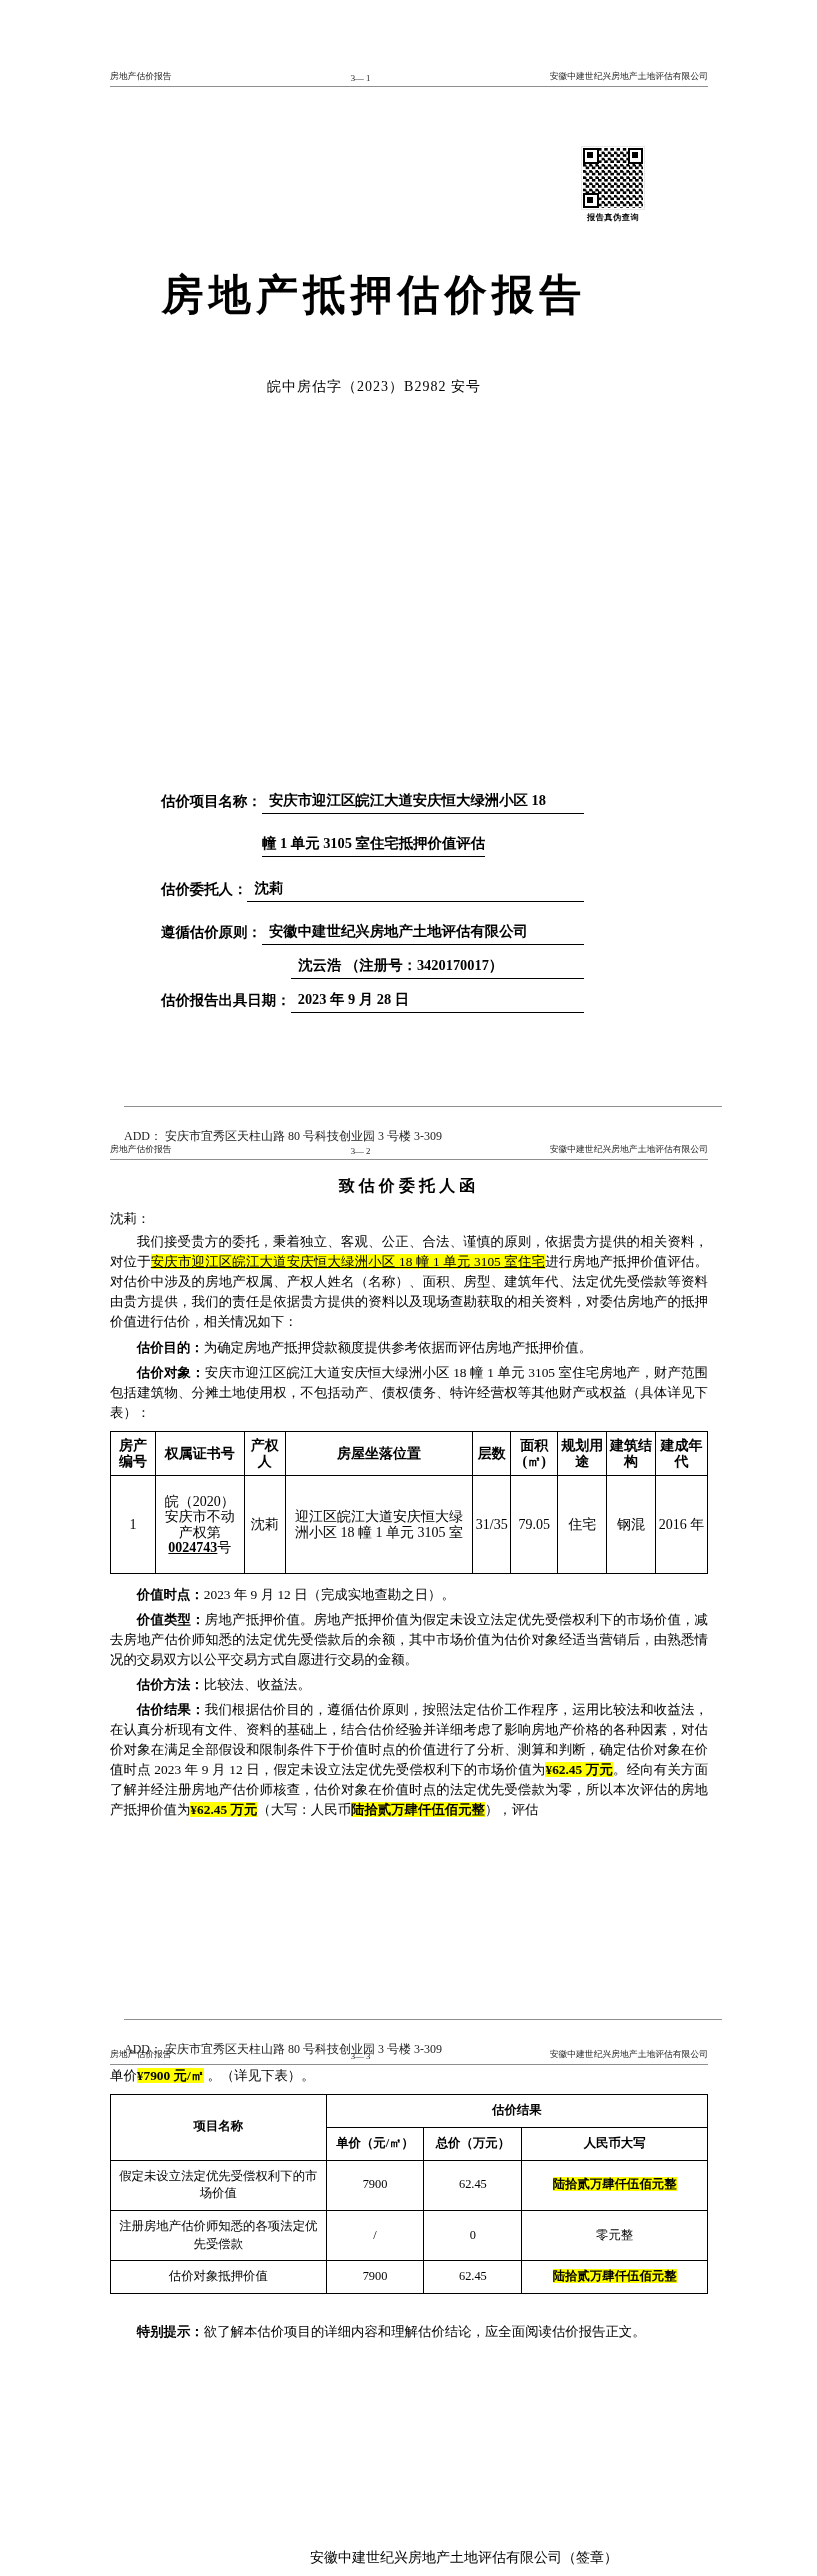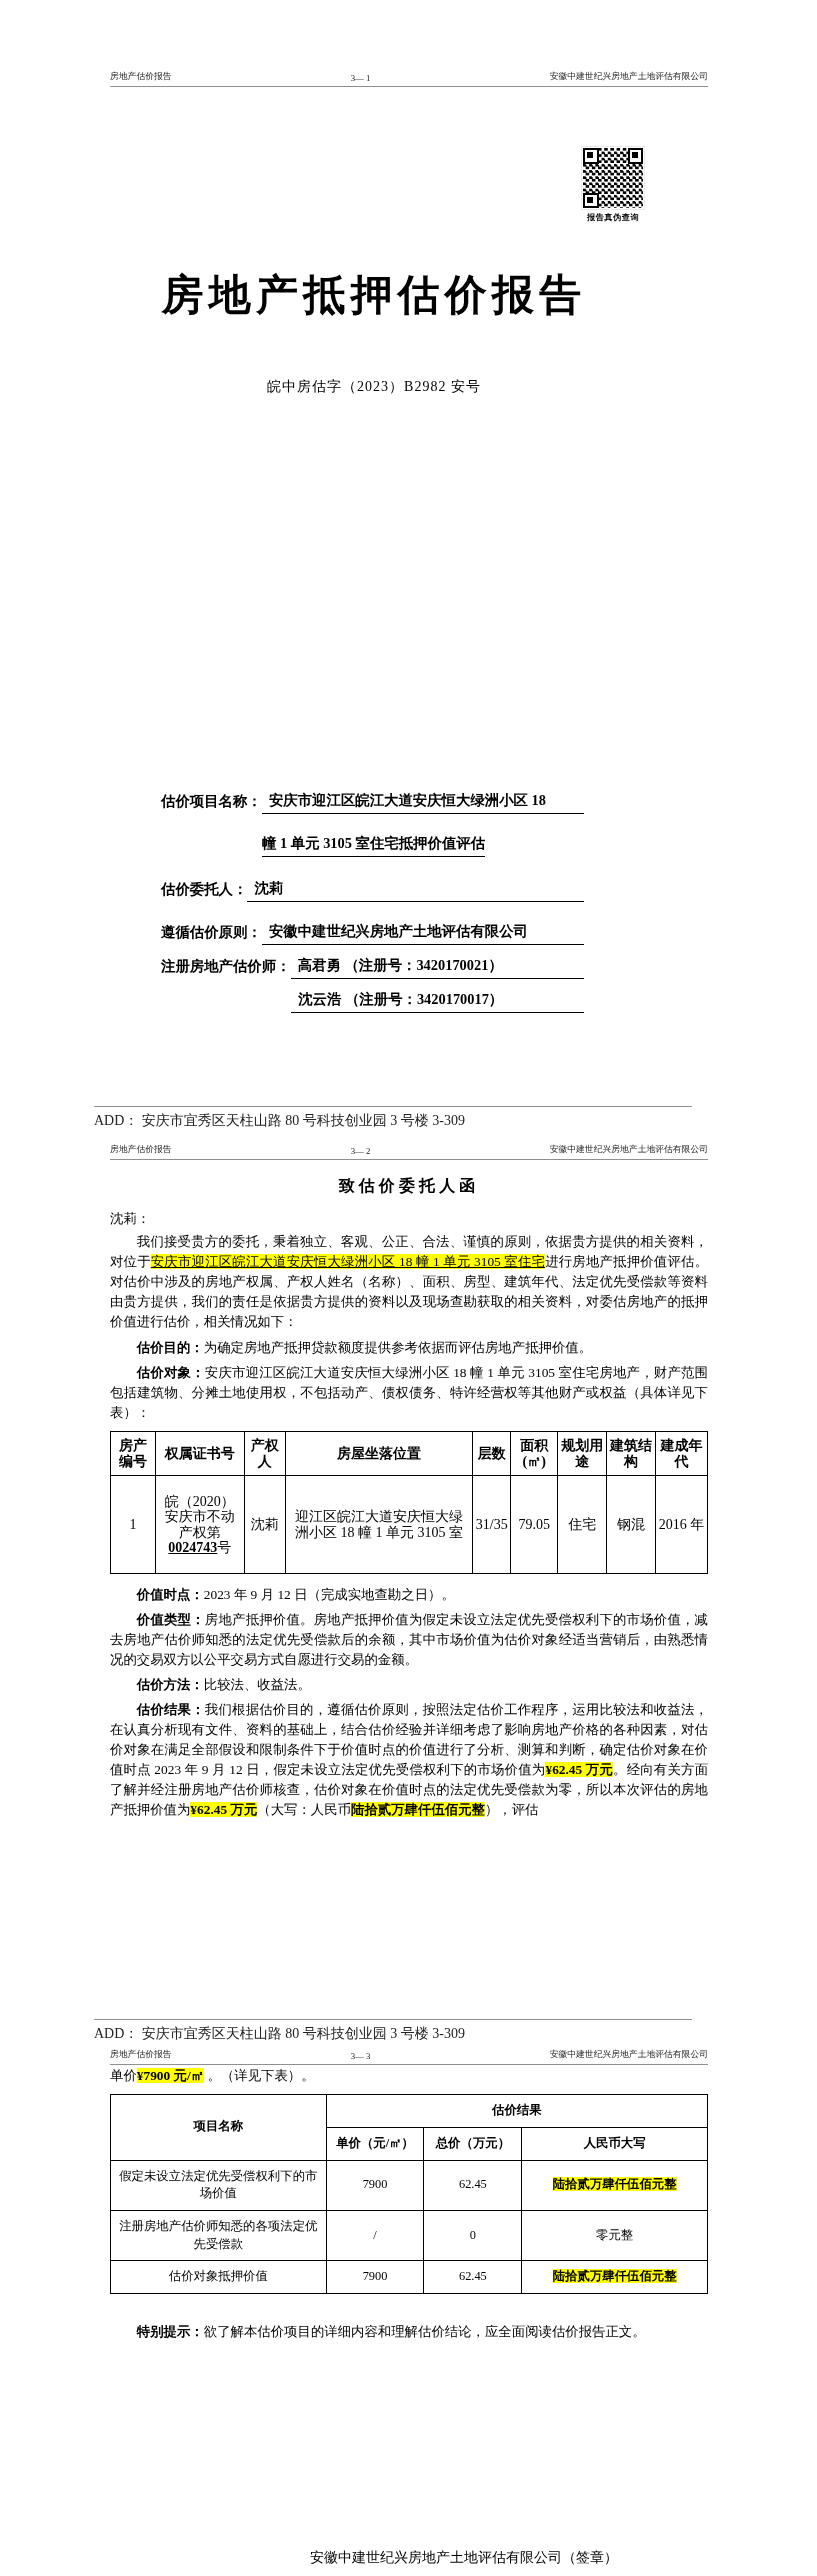--- a/index.html
+++ b/index.html
@@ -6,22 +6,22 @@
 body{position:relative;width:818px;height:3304px;background:#ffffff;color:#000;
      font-family:"Liberation Serif","DejaVu Serif",serif;overflow:hidden}
 .page{position:absolute;left:0;width:748px}
 #page1{top:0;height:1133px}
 #page2{top:1133px;height:904px}
 #page3{top:2038px;height:1267px}
 .phead{position:absolute;left:110px;width:598px;display:flex;justify-content:space-between;
        align-items:flex-end;font-size:8.8px;color:#222;border-bottom:0.5px solid #8f8f8f;padding-bottom:2.6px}
 #page1 .phead{top:71px}
 #page2 .phead,#page3 .phead{top:11.3px}
-.pfoot{position:absolute;left:94px;width:598px;border-top:0.5px solid #8f8f8f;
-       padding-top:5px;font-size:14px;color:#222}
+.pfoot{position:absolute;left:124px;width:598px;border-top:0.5px solid #8f8f8f;
+       padding-top:21px;font-size:12px;color:#222}
 #page1 .pfoot{top:1106px}
 #page2 .pfoot{top:886px}
 
 .qr-wrap{position:absolute;left:581px;top:147px;width:64px;text-align:center}
 .qr{position:relative;width:60px;height:60px;margin:0 auto;
     background:repeating-conic-gradient(#000 0% 25%,#fff 0% 50%);background-size:6.2px 6.2px;
     border:1px solid #fff;outline:0.5px solid #e8e8e8}
 .qr i{position:absolute;width:15.5px;height:15.5px;background:#fff;border:2.6px solid #000;box-sizing:border-box}
 .qr i::after{content:"";position:absolute;left:2.1px;top:2.1px;width:6.2px;height:6.2px;background:#000}
 .qr .tl{left:0;top:0}.qr .tr{right:0;top:0}.qr .bl{left:0;bottom:0}
@@ -93,26 +93,26 @@
     </div>
     <div class="frow mb32">
       <span class="flabel">估价委托人：</span>
         <span class="fval">沈莉</span>
     </div>
     <div class="frow mb14">
       <span class="flabel">遵循估价原则：</span>
         <span class="fval">安徽中建世纪兴房地产土地评估有限公司</span>
     </div>
     <div class="frow mb14">
-      <span class="flabel">注册房地产估价师：</span>
-        <span class="fval">高君勇 （注册号：3420170021）</span>
-    </div>
-    <div class="frow mb14">
       <span class="fspacer"></span>
         <span class="fval">沈云浩 （注册号：3420170017）</span>
+    </div>
+    <div class="frow">
+      <span class="flabel">估价报告出具日期：</span>
+        <span class="fval">2023 年 9 月 28 日</span>
     </div>
   </div>
 
   <div class="pfoot">
     <span>ADD： 安庆市宜秀区天柱山路 80 号科技创业园 3 号楼 3-309</span>
   </div>
 </div>
 
 <div class="page" id="page2">
   <div class="phead">

